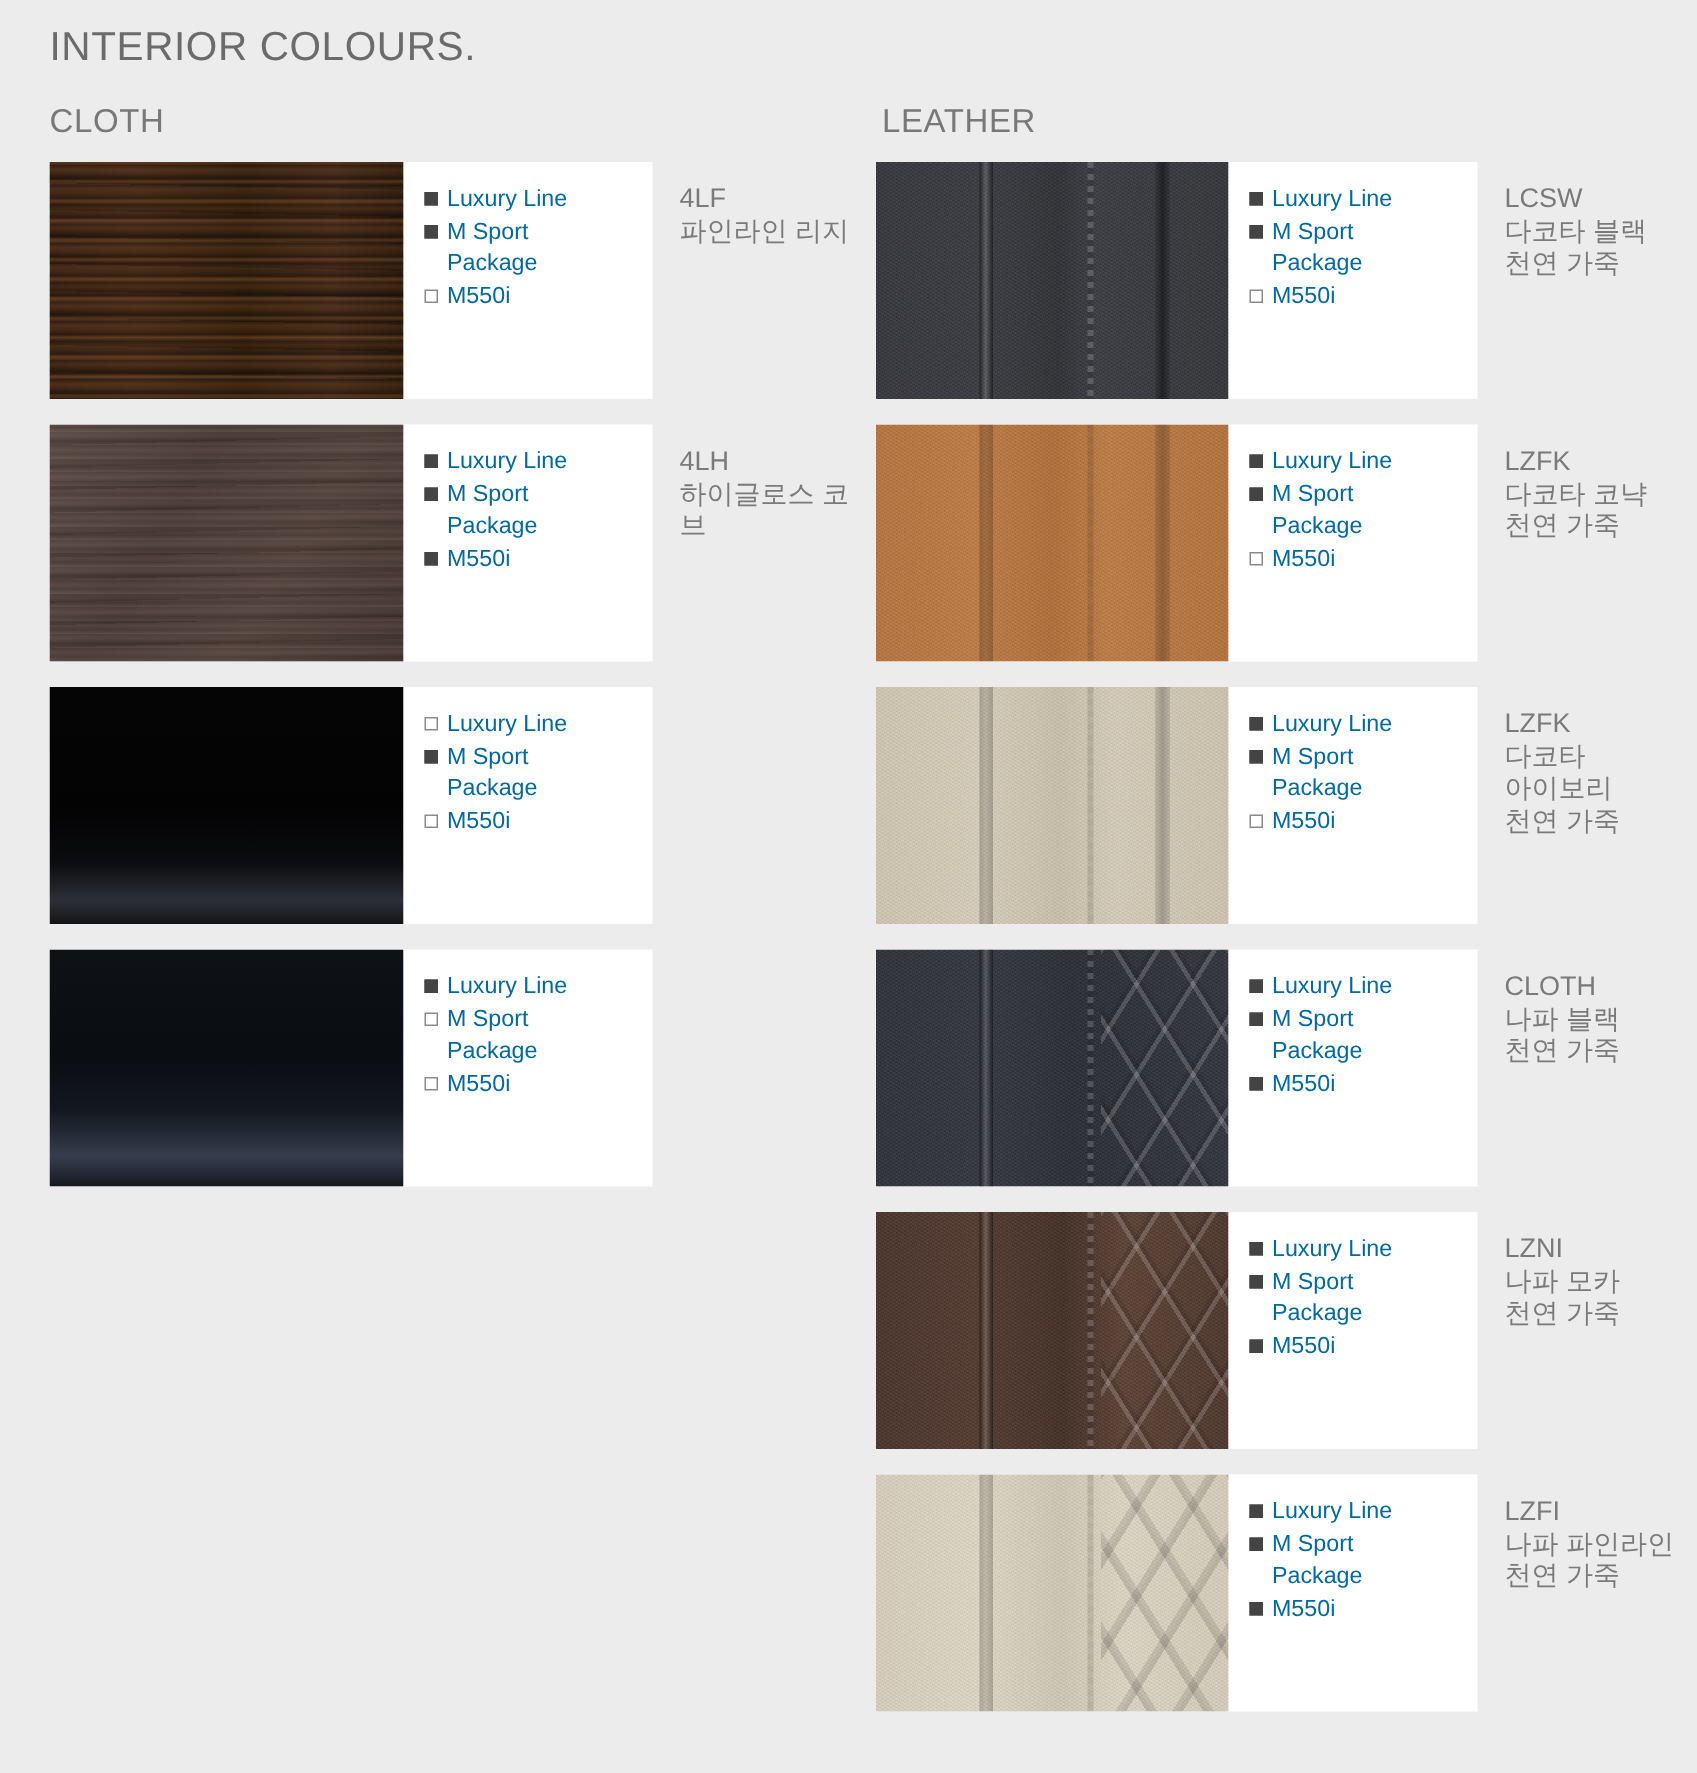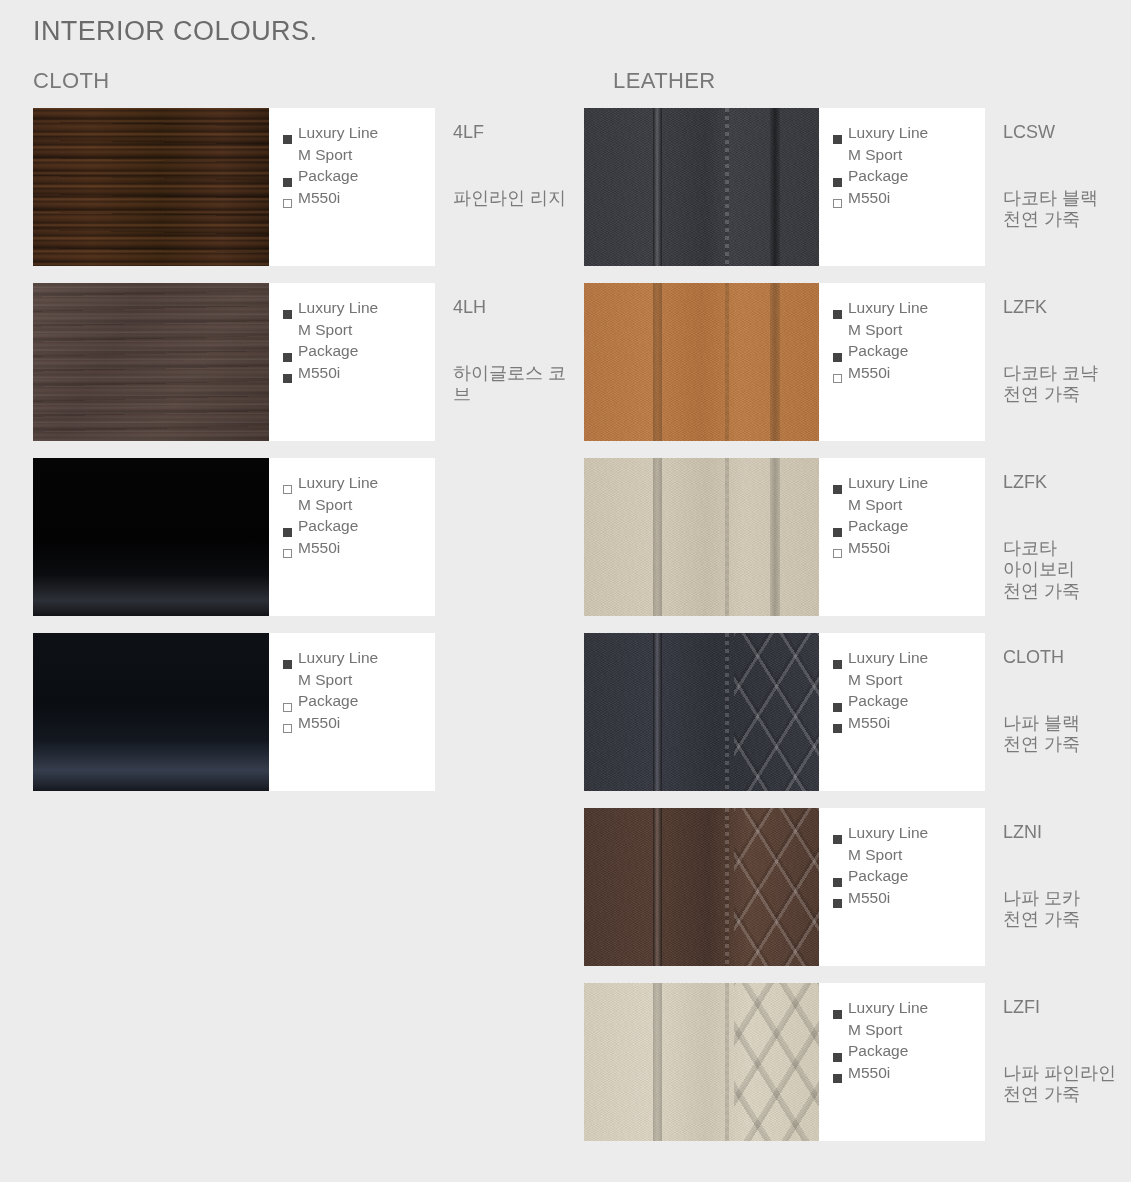--- a/index.html
+++ b/index.html
@@ -24,21 +24,21 @@
   }
 
   .col-heading {
     position: absolute;
     font-size: 22px;
     font-weight: 400;
     color: #787878;
     letter-spacing: 0.4px;
   }
   .col-heading.cloth   { left: 33px;  top: 68px; }
-  .col-heading.leather { left: 613px; top: 68px; }
+  .col-heading.leather { left: 588px; top: 68px; }
 
   .column { position: absolute; top: 108px; }
   .column.cloth   { left: 33px;  width: 540px; }
   .column.leather { left: 584px; width: 547px; }
 
   .row {
     position: relative;
     display: flex;
     align-items: stretch;
     margin-bottom: 17px;
@@ -113,45 +113,45 @@
   .info {
     flex: 0 0 166px;
     width: 166px;
     background: #ffffff;
     padding: 14px 0 0 14px;
   }
   .column.leather .info { flex: 0 0 166px; width: 166px; }
 
   .opt-line {
     display: flex;
-    align-items: flex-end;
+    align-items: flex-start;
     font-size: 15.5px;
     line-height: 21.5px;
-    color: #737373;
+    color: #0369a1;
     white-space: pre-line;
   }
   .marker {
     flex: 0 0 auto;
     width: 9px;
     height: 9px;
     margin-top: 6px;
     margin-right: 6px;
     display: inline-block;
   }
   .marker.on  { background: #444444; border: 1px solid #444444; }
   .marker.off { background: transparent; border: 1px solid #8a8a8a; }
 
   .code-block {
     flex: 1 1 auto;
     padding: 14px 6px 0 18px;
     font-size: 18px;
     line-height: 21.5px;
     color: #7a7a7a;
   }
-  .code-name { white-space: pre-line; margin-top: 44px; }
+  .code-name { white-space: pre-line; }
 </style>
 </head>
 <body>
 
 <h1 class="page-title">INTERIOR COLOURS.</h1>
 
 <div class="col-heading cloth">CLOTH</div>
 <div class="col-heading leather">LEATHER</div>
 
 <div class="column cloth" id="col-cloth">

